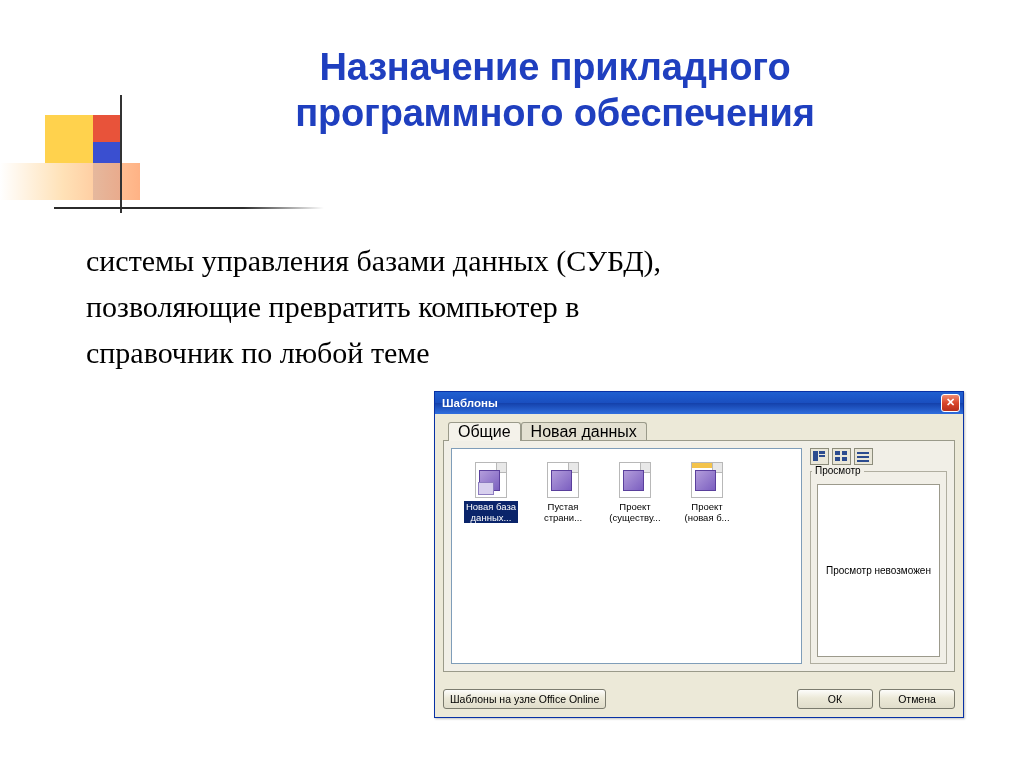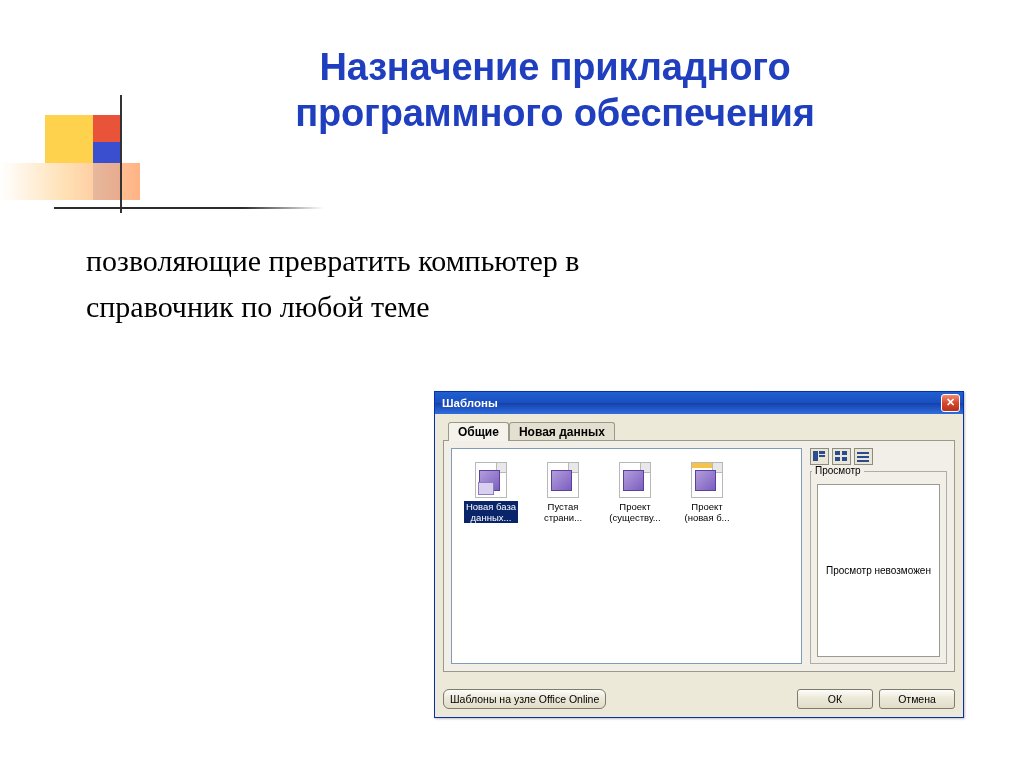--- a/index.html
+++ b/index.html
@@ -150,29 +150,28 @@
 
   .tabs {
     display: flex;
     align-items: flex-end;
     height: 19px;
     padding-left: 5px;
     position: relative;
     z-index: 2;
   }
   .tab {
-    font-size: 12px;
+    font-size: 16px;
     padding: 3px 9px 2px 9px;
     border: 1px solid #9a9a8a;
     border-bottom: none;
     background: #e3e0d1;
     border-radius: 3px 3px 0 0;
     cursor: pointer;
     line-height: 12px;
-    font-weight: bold;
   }
   .tab.active {
     background: #f4f2ea;
     padding-bottom: 3px;
     margin-bottom: -1px;
     position: relative;
     z-index: 3;
   }
 
   .tab-panel {
@@ -323,21 +322,21 @@
   .btn {
     border: 1px solid #7b7b6e;
     background: linear-gradient(to bottom, #fdfdfb 0%, #ece9d8 45%, #e0ddcb 100%);
     border-radius: 3px;
     font-size: 10.5px;
     padding: 3px 6px;
     cursor: pointer;
     color: #000;
     line-height: 12px;
   }
-  .btn.wide { min-width: 128px; text-align: center; border-radius: 6px; }
+  .btn.wide { min-width: 128px; text-align: center; }
   .btn.small { min-width: 62px; text-align: center; }
   .footer .spacer { flex: 1; }
   .footer .right-btns { display: flex; gap: 6px; }
 </style>
 </head>
 <body>
 
 <div class="deco">
   <div class="sq-yellow"></div>
   <div class="sq-red"></div>
@@ -346,20 +345,21 @@
   <div class="vline"></div>
   <div class="hline"></div>
 </div>
 
 <div class="title">
   <div>Назначение прикладного</div>
   <div>программного обеспечения</div>
 </div>
 
 <div class="body-text">
+  <div>системы управления базами данных (СУБД),</div>
   <div>позволяющие превратить компьютер в</div>
   <div class="lastline">справочник по любой теме</div>
 </div>
 
 <div class="dialog">
 
   <div class="titlebar">
     <div class="tb-text">Шаблоны</div>
     <div class="close-btn">✕</div>
   </div>

